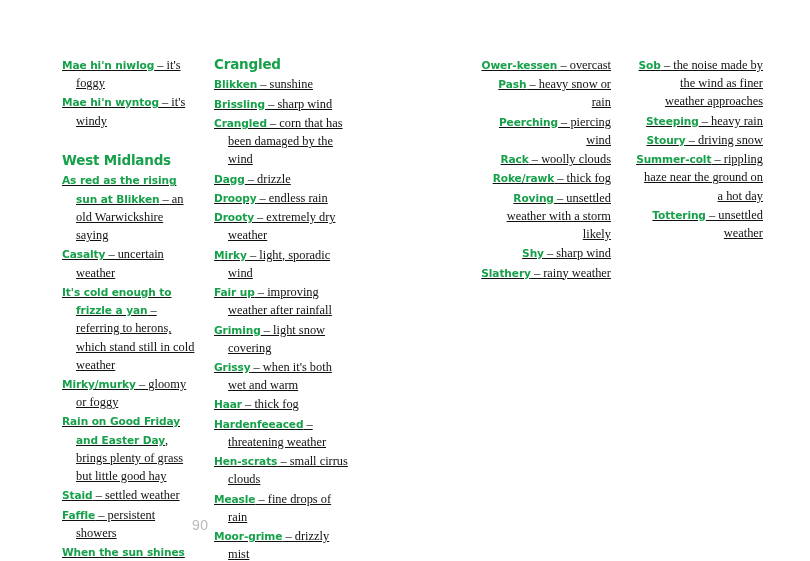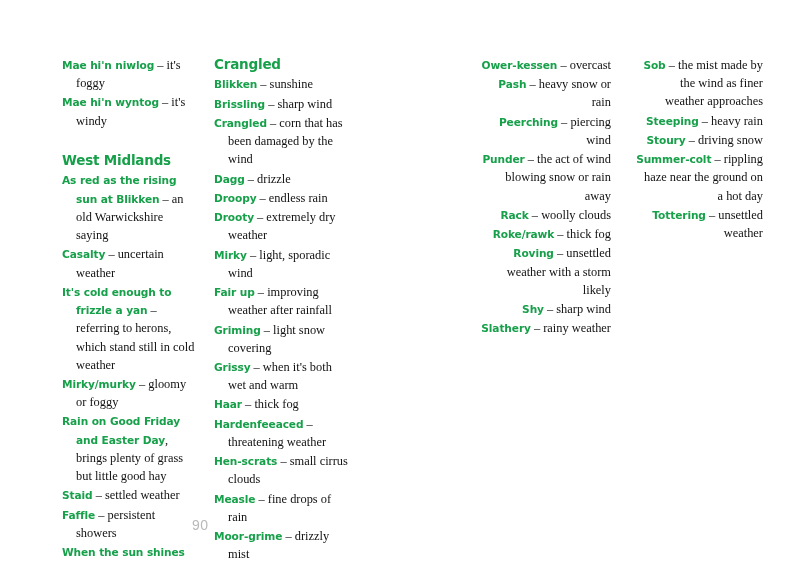--- a/index.html
+++ b/index.html
@@ -53,20 +53,21 @@
   }
   .section-head.spaced { margin-top: 22px; }
 
   .entry {
     font-size: 12.4px;
     line-height: 1.47;
     color: #111111;
     margin: 0 0 1px 0;
     padding-left: 14px;
     text-indent: -14px;
+    text-decoration: underline;
   }
   .entry .term {
     color: #17a04a;
     font-family: "DejaVu Sans", sans-serif;
     font-weight: bold;
     font-size: 10.6px;
     letter-spacing: -0.1px;
   }
   .entry .gloss {
     font-family: "Liberation Serif", serif;
@@ -188,42 +189,39 @@
         <p class="entry">
           <span class="term">Ower-kessen</span><span class="gloss"> – overcast</span>
         </p>
         <p class="entry">
           <span class="term">Pash</span><span class="gloss"> – heavy snow or rain</span>
         </p>
         <p class="entry">
           <span class="term">Peerching</span><span class="gloss"> – piercing wind</span>
         </p>
         <p class="entry">
-          <span class="term">Punder</span><span class="gloss"> – the act of wind blowing snow or rain away</span>
-        </p>
-        <p class="entry">
           <span class="term">Rack</span><span class="gloss"> – woolly clouds</span>
         </p>
         <p class="entry">
           <span class="term">Roke/rawk</span><span class="gloss"> – thick fog</span>
         </p>
         <p class="entry">
           <span class="term">Roving</span><span class="gloss"> – unsettled weather with a storm likely</span>
         </p>
         <p class="entry">
           <span class="term">Shy</span><span class="gloss"> – sharp wind</span>
         </p>
         <p class="entry">
           <span class="term">Slathery</span><span class="gloss"> – rainy weather</span>
         </p>
       </div>
 
       <div class="col">
         <p class="entry">
-          <span class="term">Sob</span><span class="gloss"> – the mist made by the wind as finer weather approaches</span>
+          <span class="term">Sob</span><span class="gloss"> – the noise made by the wind as finer weather approaches</span>
         </p>
         <p class="entry">
           <span class="term">Steeping</span><span class="gloss"> – heavy rain</span>
         </p>
         <p class="entry">
           <span class="term">Stoury</span><span class="gloss"> – driving snow</span>
         </p>
         <p class="entry">
           <span class="term">Summer-colt</span><span class="gloss"> – rippling haze near the ground on a hot day</span>
         </p>

